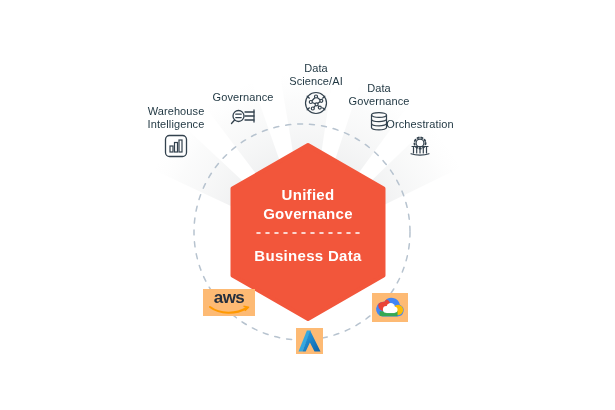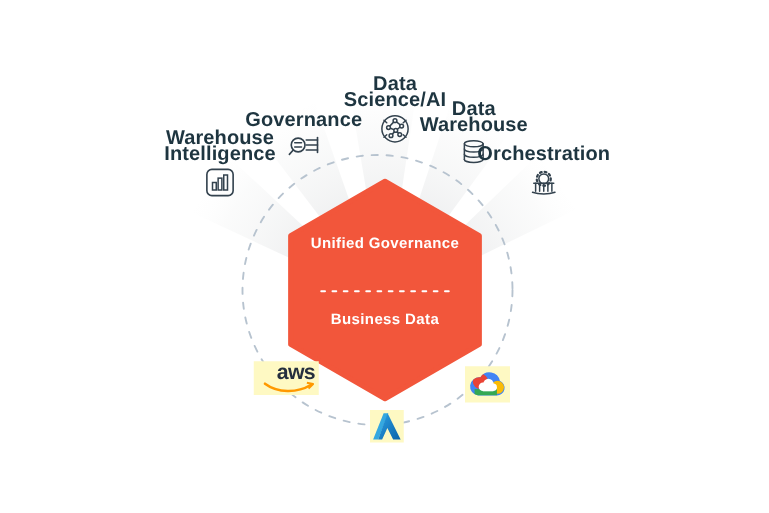--- a/index.html
+++ b/index.html
@@ -12,29 +12,29 @@
   .stage{
     position:relative;width:615px;height:410px;background:#fff;overflow:hidden;
     font-family:"Liberation Sans","DejaVu Sans",sans-serif;color:var(--ink);
   }
   .base-svg{position:absolute;left:0;top:0;}
   .cap{
     position:absolute;display:flex;flex-direction:column;align-items:center;gap:3px;
     text-align:center;
   }
   .cap-label{
-    font-size:16px;line-height:12.5px;font-weight:bold;color:var(--ink);letter-spacing:.1px;
+    font-size:11px;line-height:12.5px;font-weight:normal;color:var(--ink);letter-spacing:.1px;
   }
   .hex-label{
     position:absolute;text-align:center;color:#fff;font-weight:bold;
-    font-size:12px;line-height:19px;letter-spacing:.3px;
+    font-size:15px;line-height:19px;letter-spacing:.3px;
   }
   .hex-label.top{left:238px;top:185px;width:140px;}
   .hex-label.bottom{left:238px;top:246px;width:140px;}
-  .logo{position:absolute;background:#fef9c3;display:flex;flex-direction:column;align-items:flex-end;}
+  .logo{position:absolute;background:#fdba74;display:flex;flex-direction:column;align-items:center;}
   .aws-logo{left:203px;top:289px;width:46px;padding:1px 3px;}
   .aws-word{
     font-weight:bold;font-size:17px;line-height:15px;color:#252F3E;letter-spacing:-0.5px;
   }
   .gcloud-logo{left:372px;top:293px;padding:2px;}
   .azure-logo{left:296px;top:328px;padding:1px;}
 </style>
 </head>
 <body>
 
@@ -104,31 +104,31 @@
       <circle cx="13" cy="6.5" r="1.5" fill="#fff"></circle>
       <circle cx="7.8" cy="12" r="1.5" fill="#fff"></circle>
       <circle cx="18.3" cy="10.8" r="1.5" fill="#fff"></circle>
       <circle cx="13.6" cy="14.3" r="1.5" fill="#fff"></circle>
       <circle cx="9.8" cy="18.5" r="1.5" fill="#fff"></circle>
       <circle cx="16.8" cy="17.6" r="1.5" fill="#fff"></circle>
     </svg>
   </div>
 
   <div class="cap" style="left:339px;top:82px;width:80px;">
-    <div class="cap-label">Data Warehouse</div>
+    <div class="cap-label">Data Governance</div>
     <svg width="24" height="24" viewBox="0 0 24 24" fill="none" stroke="#33424E" stroke-width="1.2" stroke-linecap="round">
       <ellipse cx="12" cy="5" rx="7.5" ry="2.4"></ellipse>
       <path d="M4.5 5 V17.5 M19.5 5 V17.5"></path>
       <path d="M4.5 9.2 A7.5 2.4 0 0 0 19.5 9.2"></path>
       <path d="M4.5 13.4 A7.5 2.4 0 0 0 19.5 13.4"></path>
       <path d="M4.5 17.5 A7.5 2.4 0 0 0 19.5 17.5"></path>
     </svg>
   </div>
 
-  <div class="cap" style="left:385px;top:118px;width:100px;">
+  <div class="cap" style="left:370px;top:118px;width:100px;">
     <div class="cap-label">Orchestration</div>
     <svg width="26" height="24" viewBox="0 0 26 24" fill="none" stroke="#33424E" stroke-width="1.2" stroke-linecap="round">
       <circle cx="13" cy="9" r="5.6" stroke-width="1.8" stroke-dasharray="1.4 2.45"></circle>
       <circle cx="13" cy="9" r="3.9"></circle>
       <path d="M5 12.5 H21"></path>
       <path d="M6.5 12.5 V19 M9.7 12.5 V19 M13 12.5 V19 M16.3 12.5 V19 M19.5 12.5 V19"></path>
       <path d="M4 19.8 C9 21.6 17 21.6 22 19.8"></path>
     </svg>
   </div>
 

